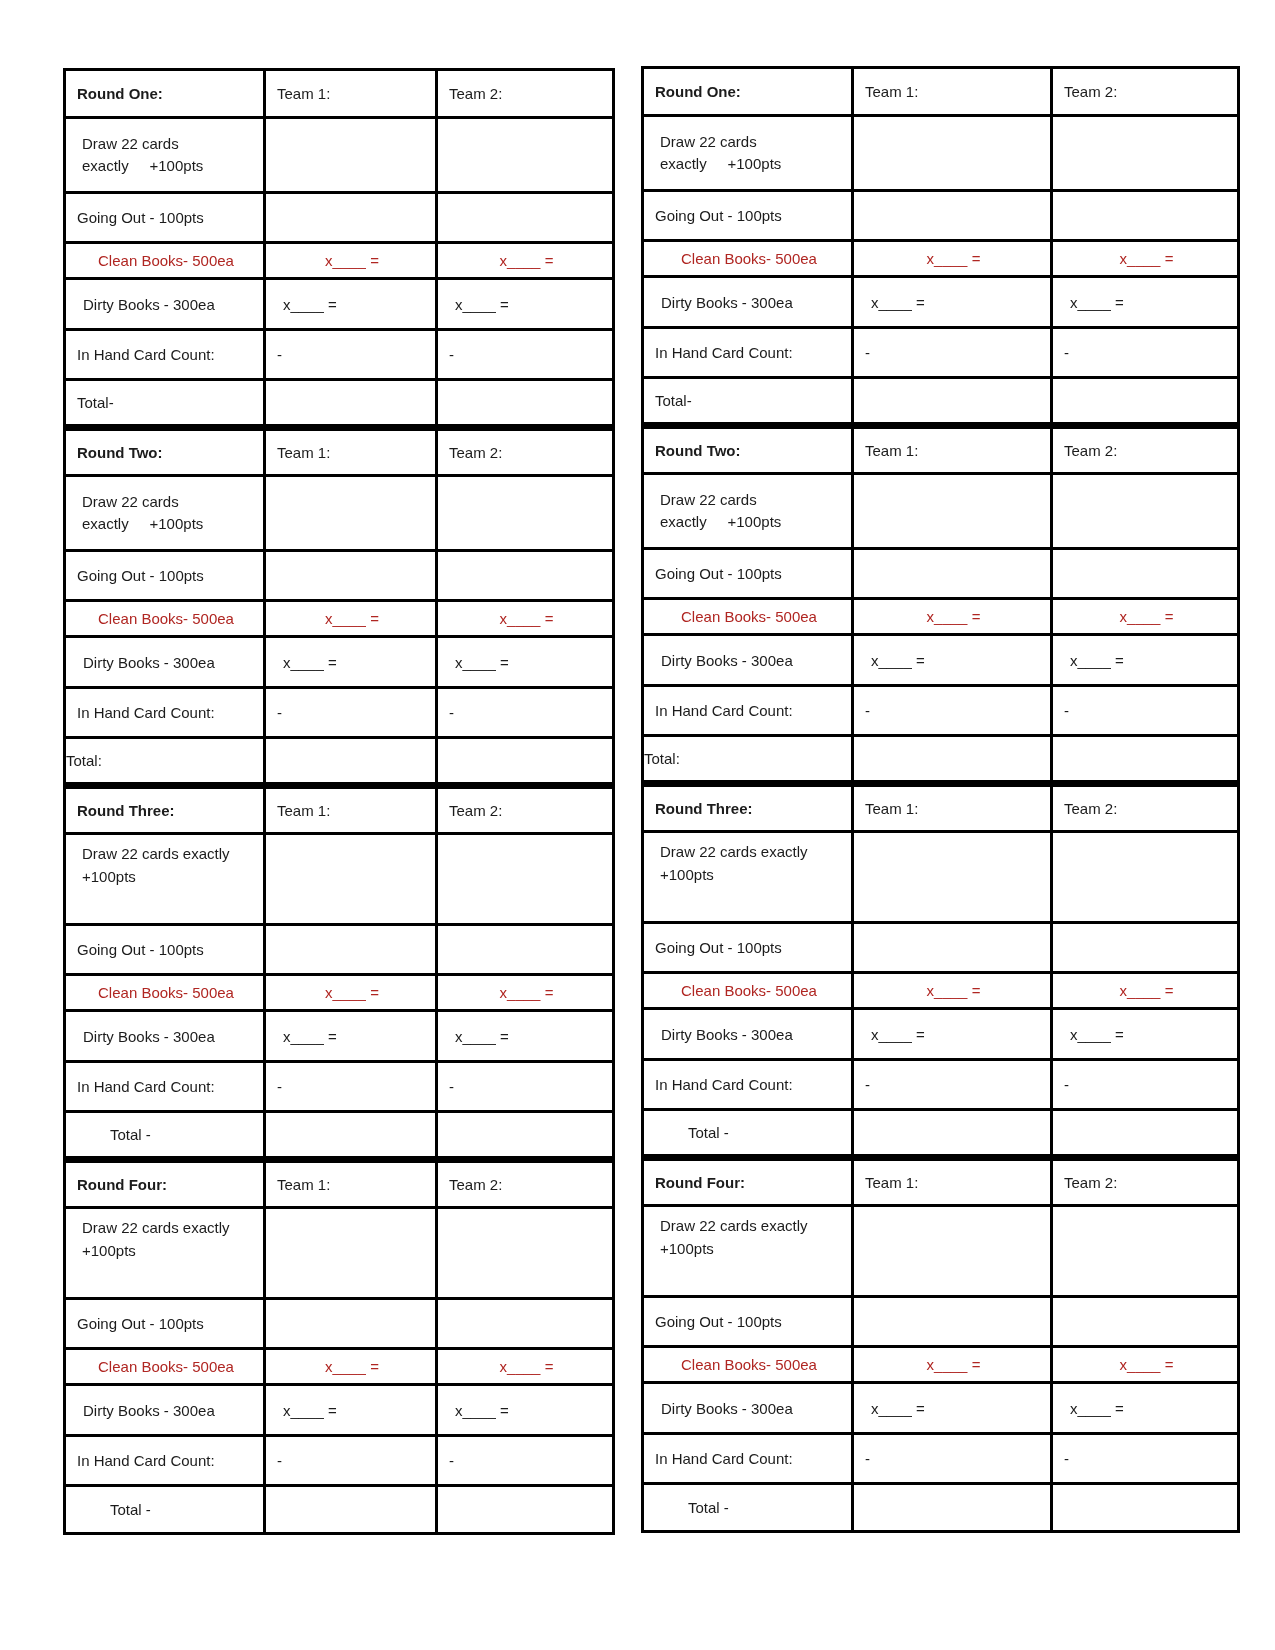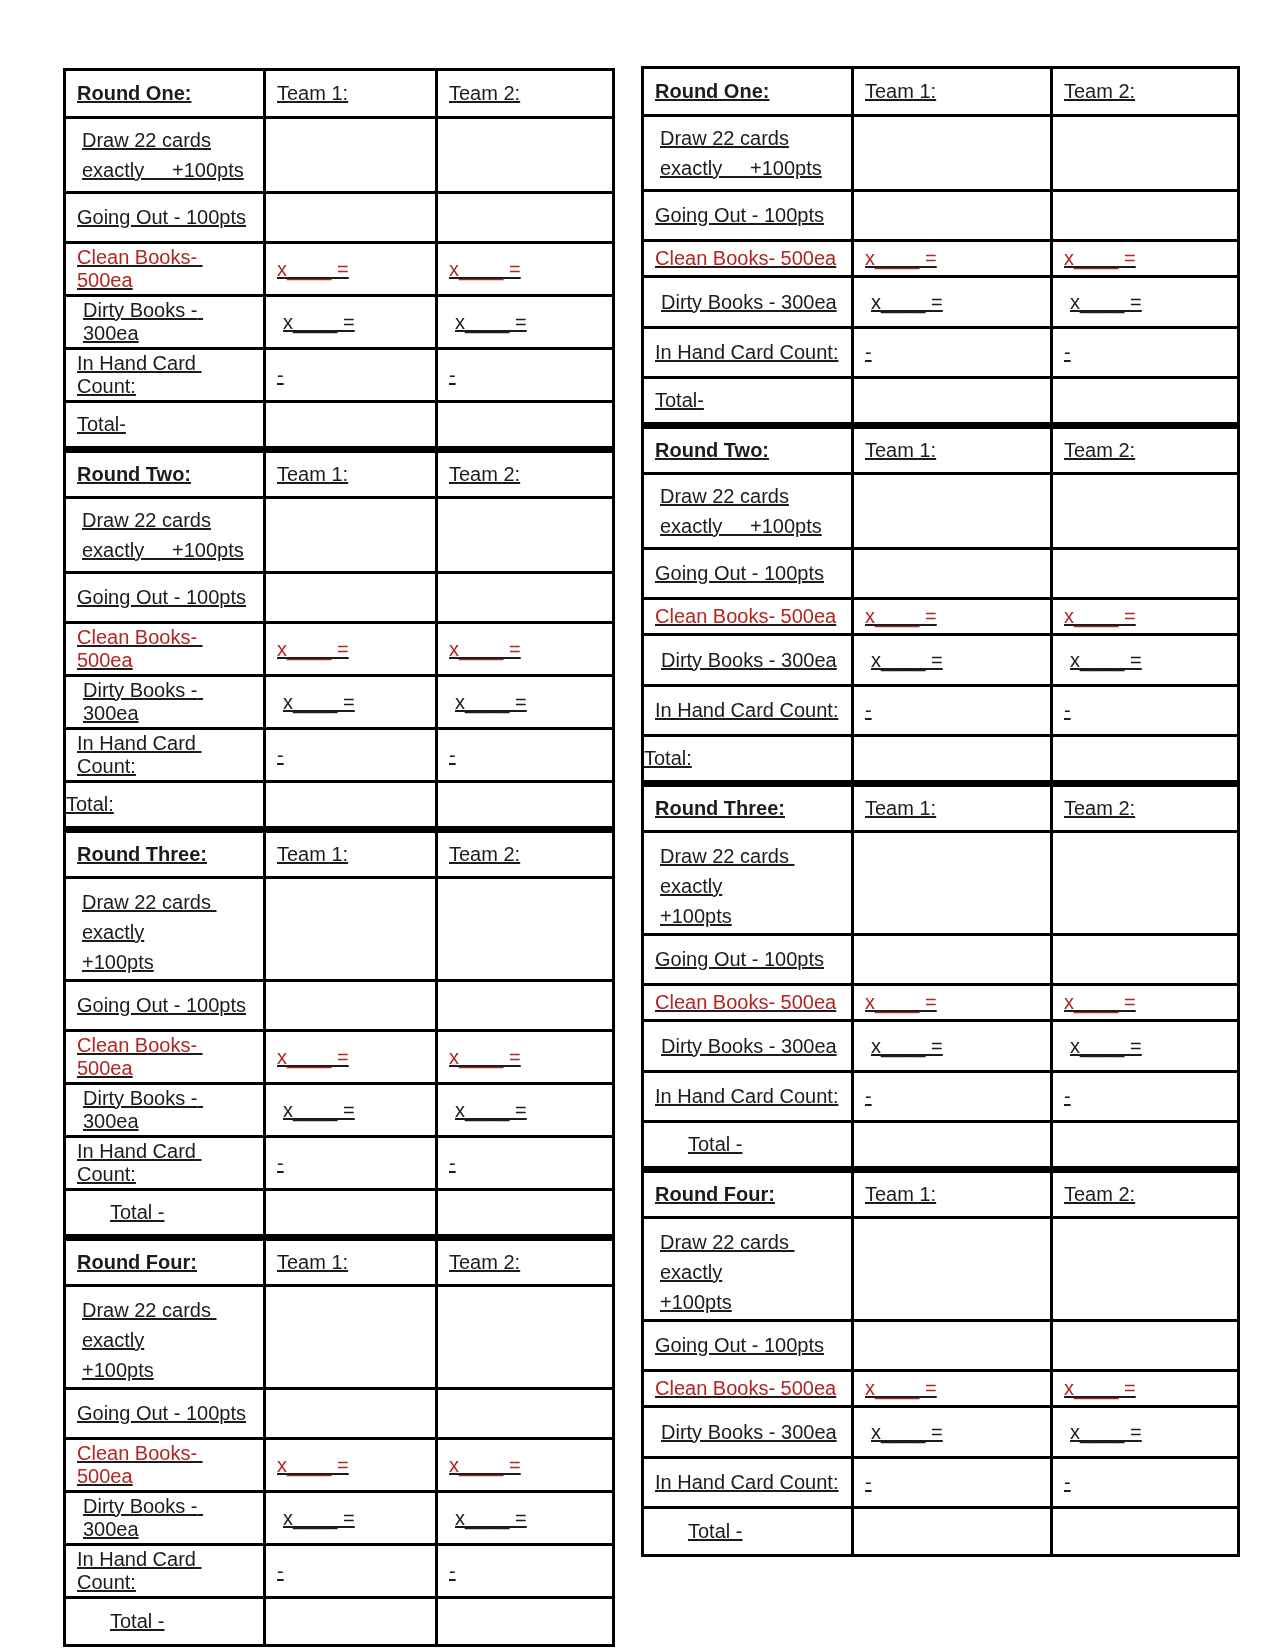--- a/index.html
+++ b/index.html
@@ -7,40 +7,39 @@
     position:relative;
     width:1275px; height:1650px;
     background:#ffffff;
     font-family:"Liberation Sans", sans-serif;
   }
   table.sheet {
     position:absolute;
     border-collapse:collapse;
     table-layout:fixed;
     color:var(--text_black,#1c1c1c);
-    font-size:20px;
-    text-decoration:underline;
+    font-size:15px;
   }
   #sheet-left  { left:63px;  top:68px; width:549px; }
   #sheet-right { left:641px; top:66px; width:596px; }
   td {
     box-sizing:border-box;
     border:3px solid var(--border_black,#000000);
     padding:2px 8px 2px 11px;
     vertical-align:middle;
     white-space:pre-wrap;
     overflow:hidden;
   }
   tbody.sep tr:first-child td { border-top:7px solid var(--border_black,#000000);margin-left:43px; }
   tr.hdr td  { height:48px; }
   td.b       { font-weight:bold; }
   tr.draw td { height:75px; line-height:1.5;padding-left:16px; }
   tbody.tall tr.draw td { height:91px; vertical-align:top; padding-top:8px; }
   tr.go td   { height:50px; }
-  tr.cb td   { height:36px; color:var(--accent_red,#b02622); }
+  tr.cb td   { height:36px; color:var(--accent_red,#b02622);text-align:center; }
   tr.db td   { height:51px;padding-left:17px; }
   tr.ih td   { height:50px; }
   tr.tot td  { height:48px; }
   td.t-c { text-align:left; padding-left:0; }
   td.t-i { padding-left:44px; }
 </style>
 </head>
 <body>
 
 <table class="sheet" id="sheet-left">

